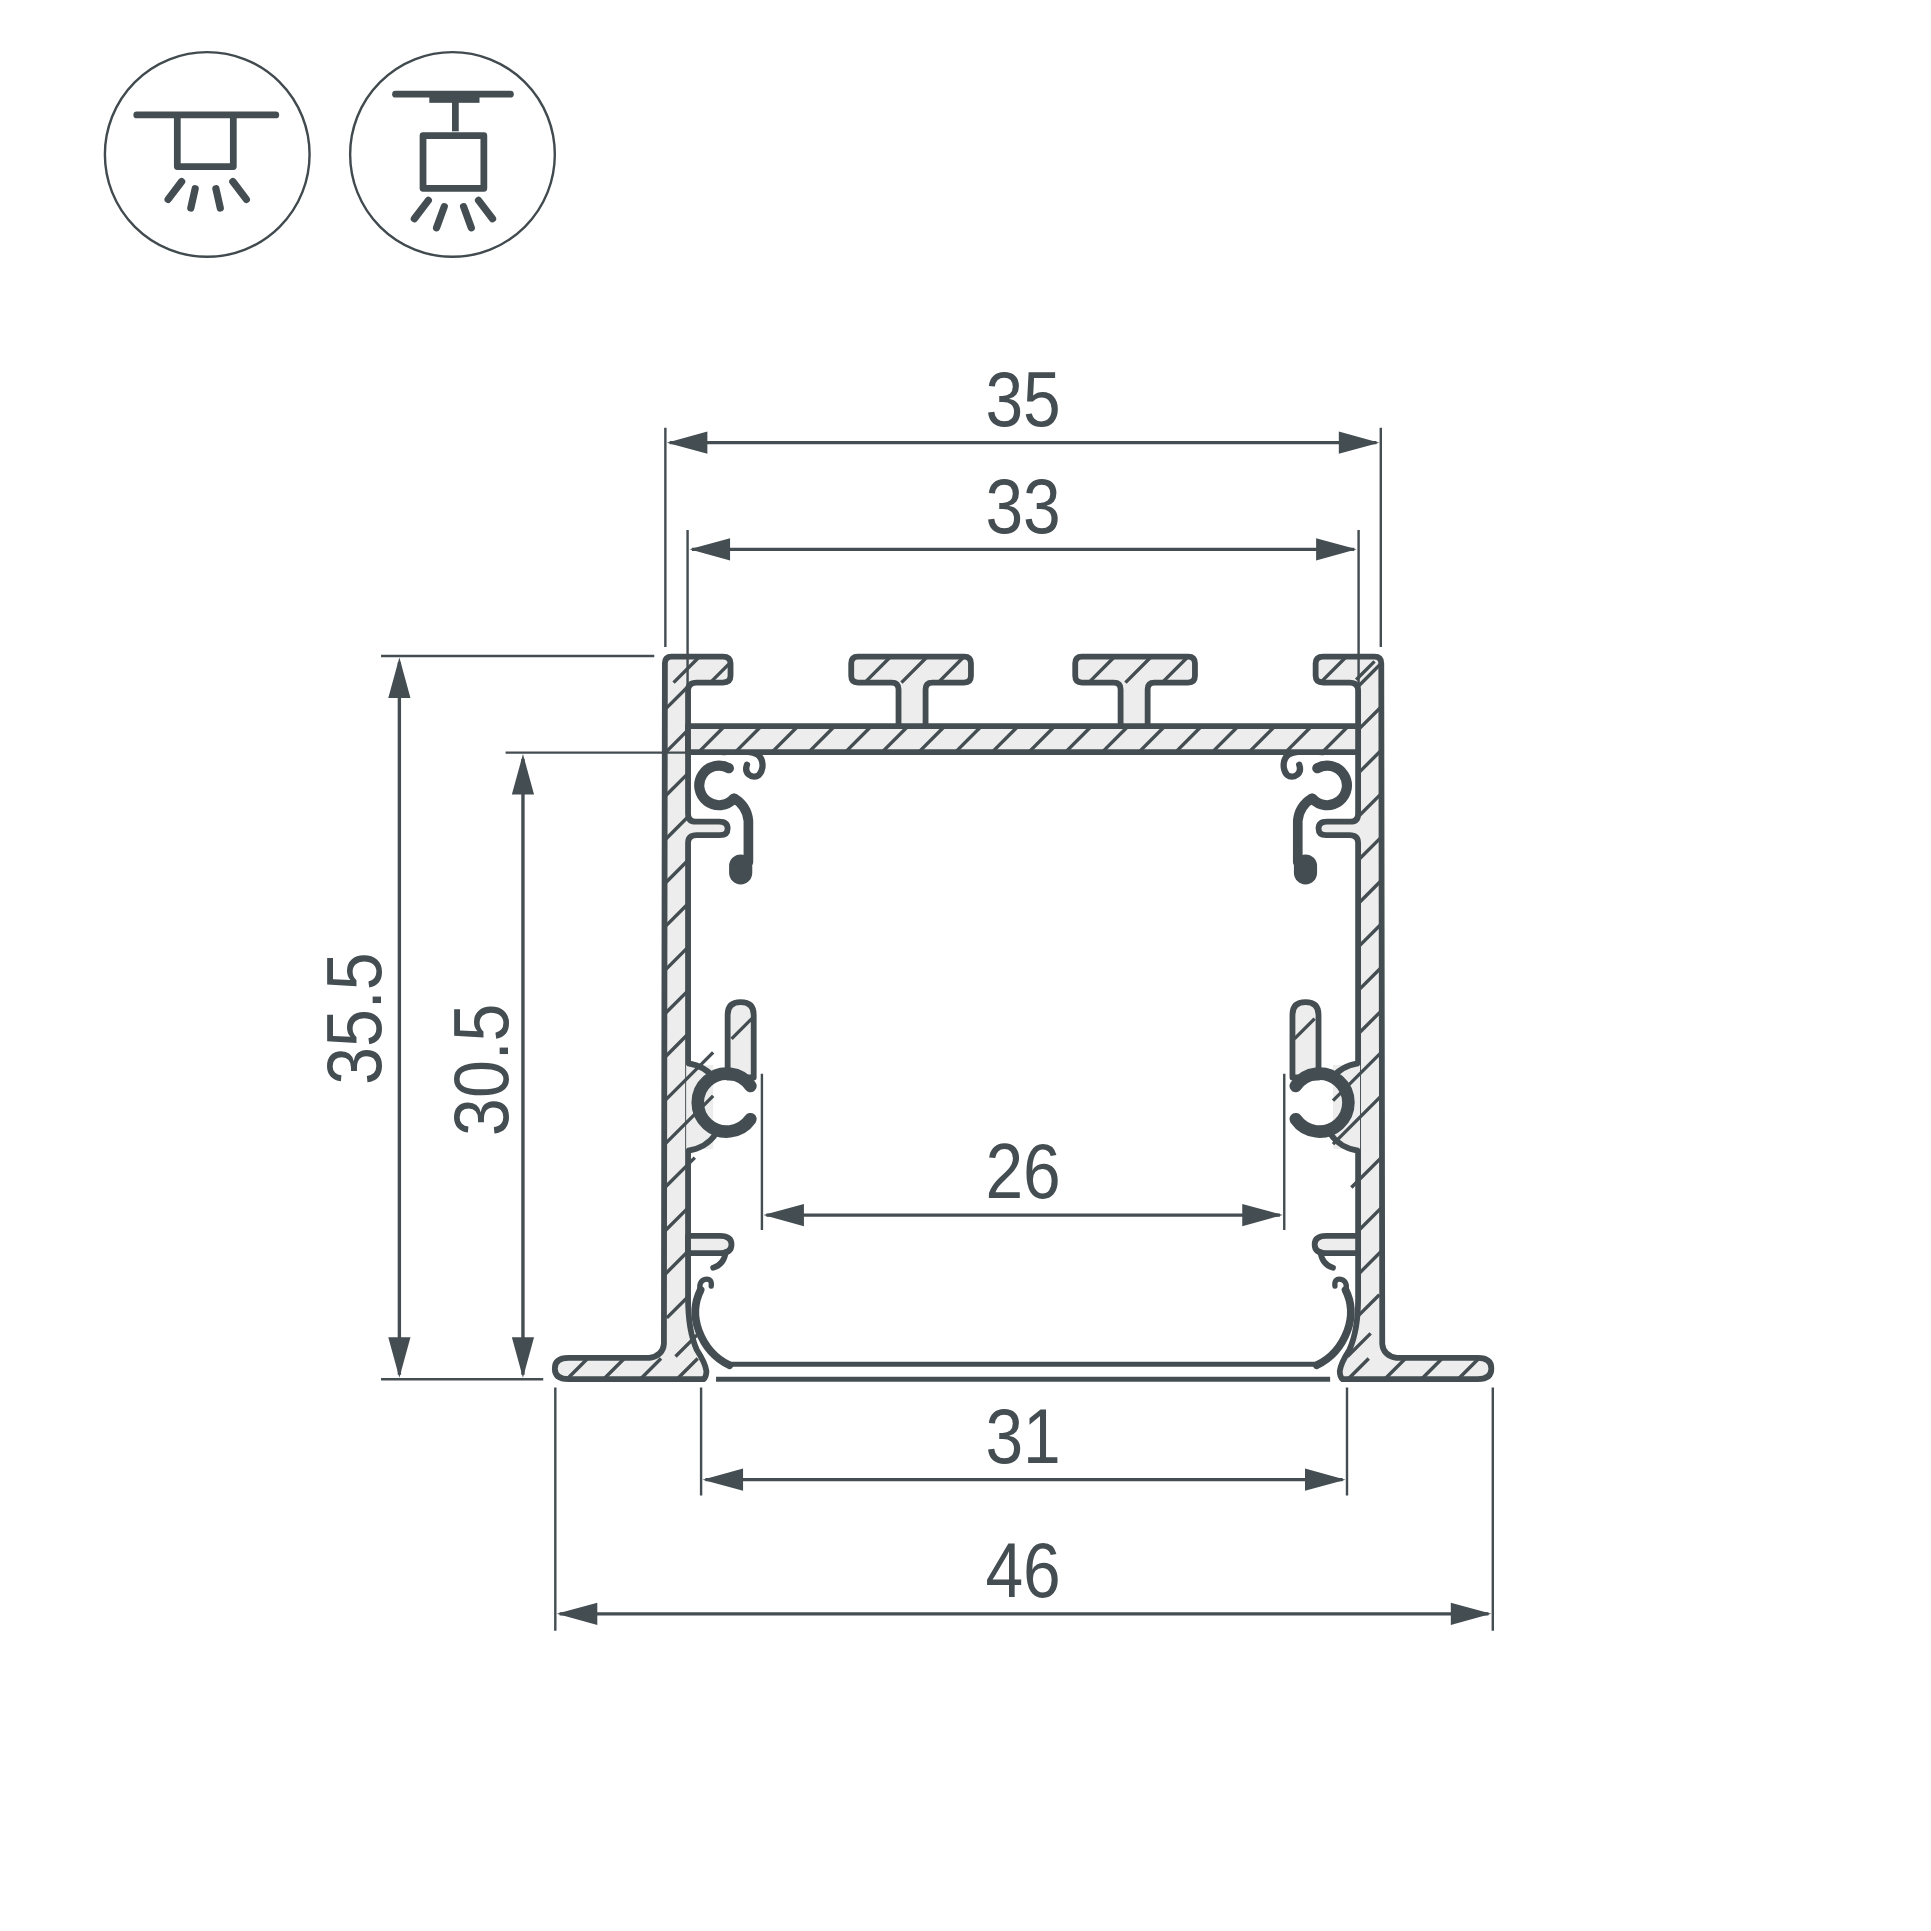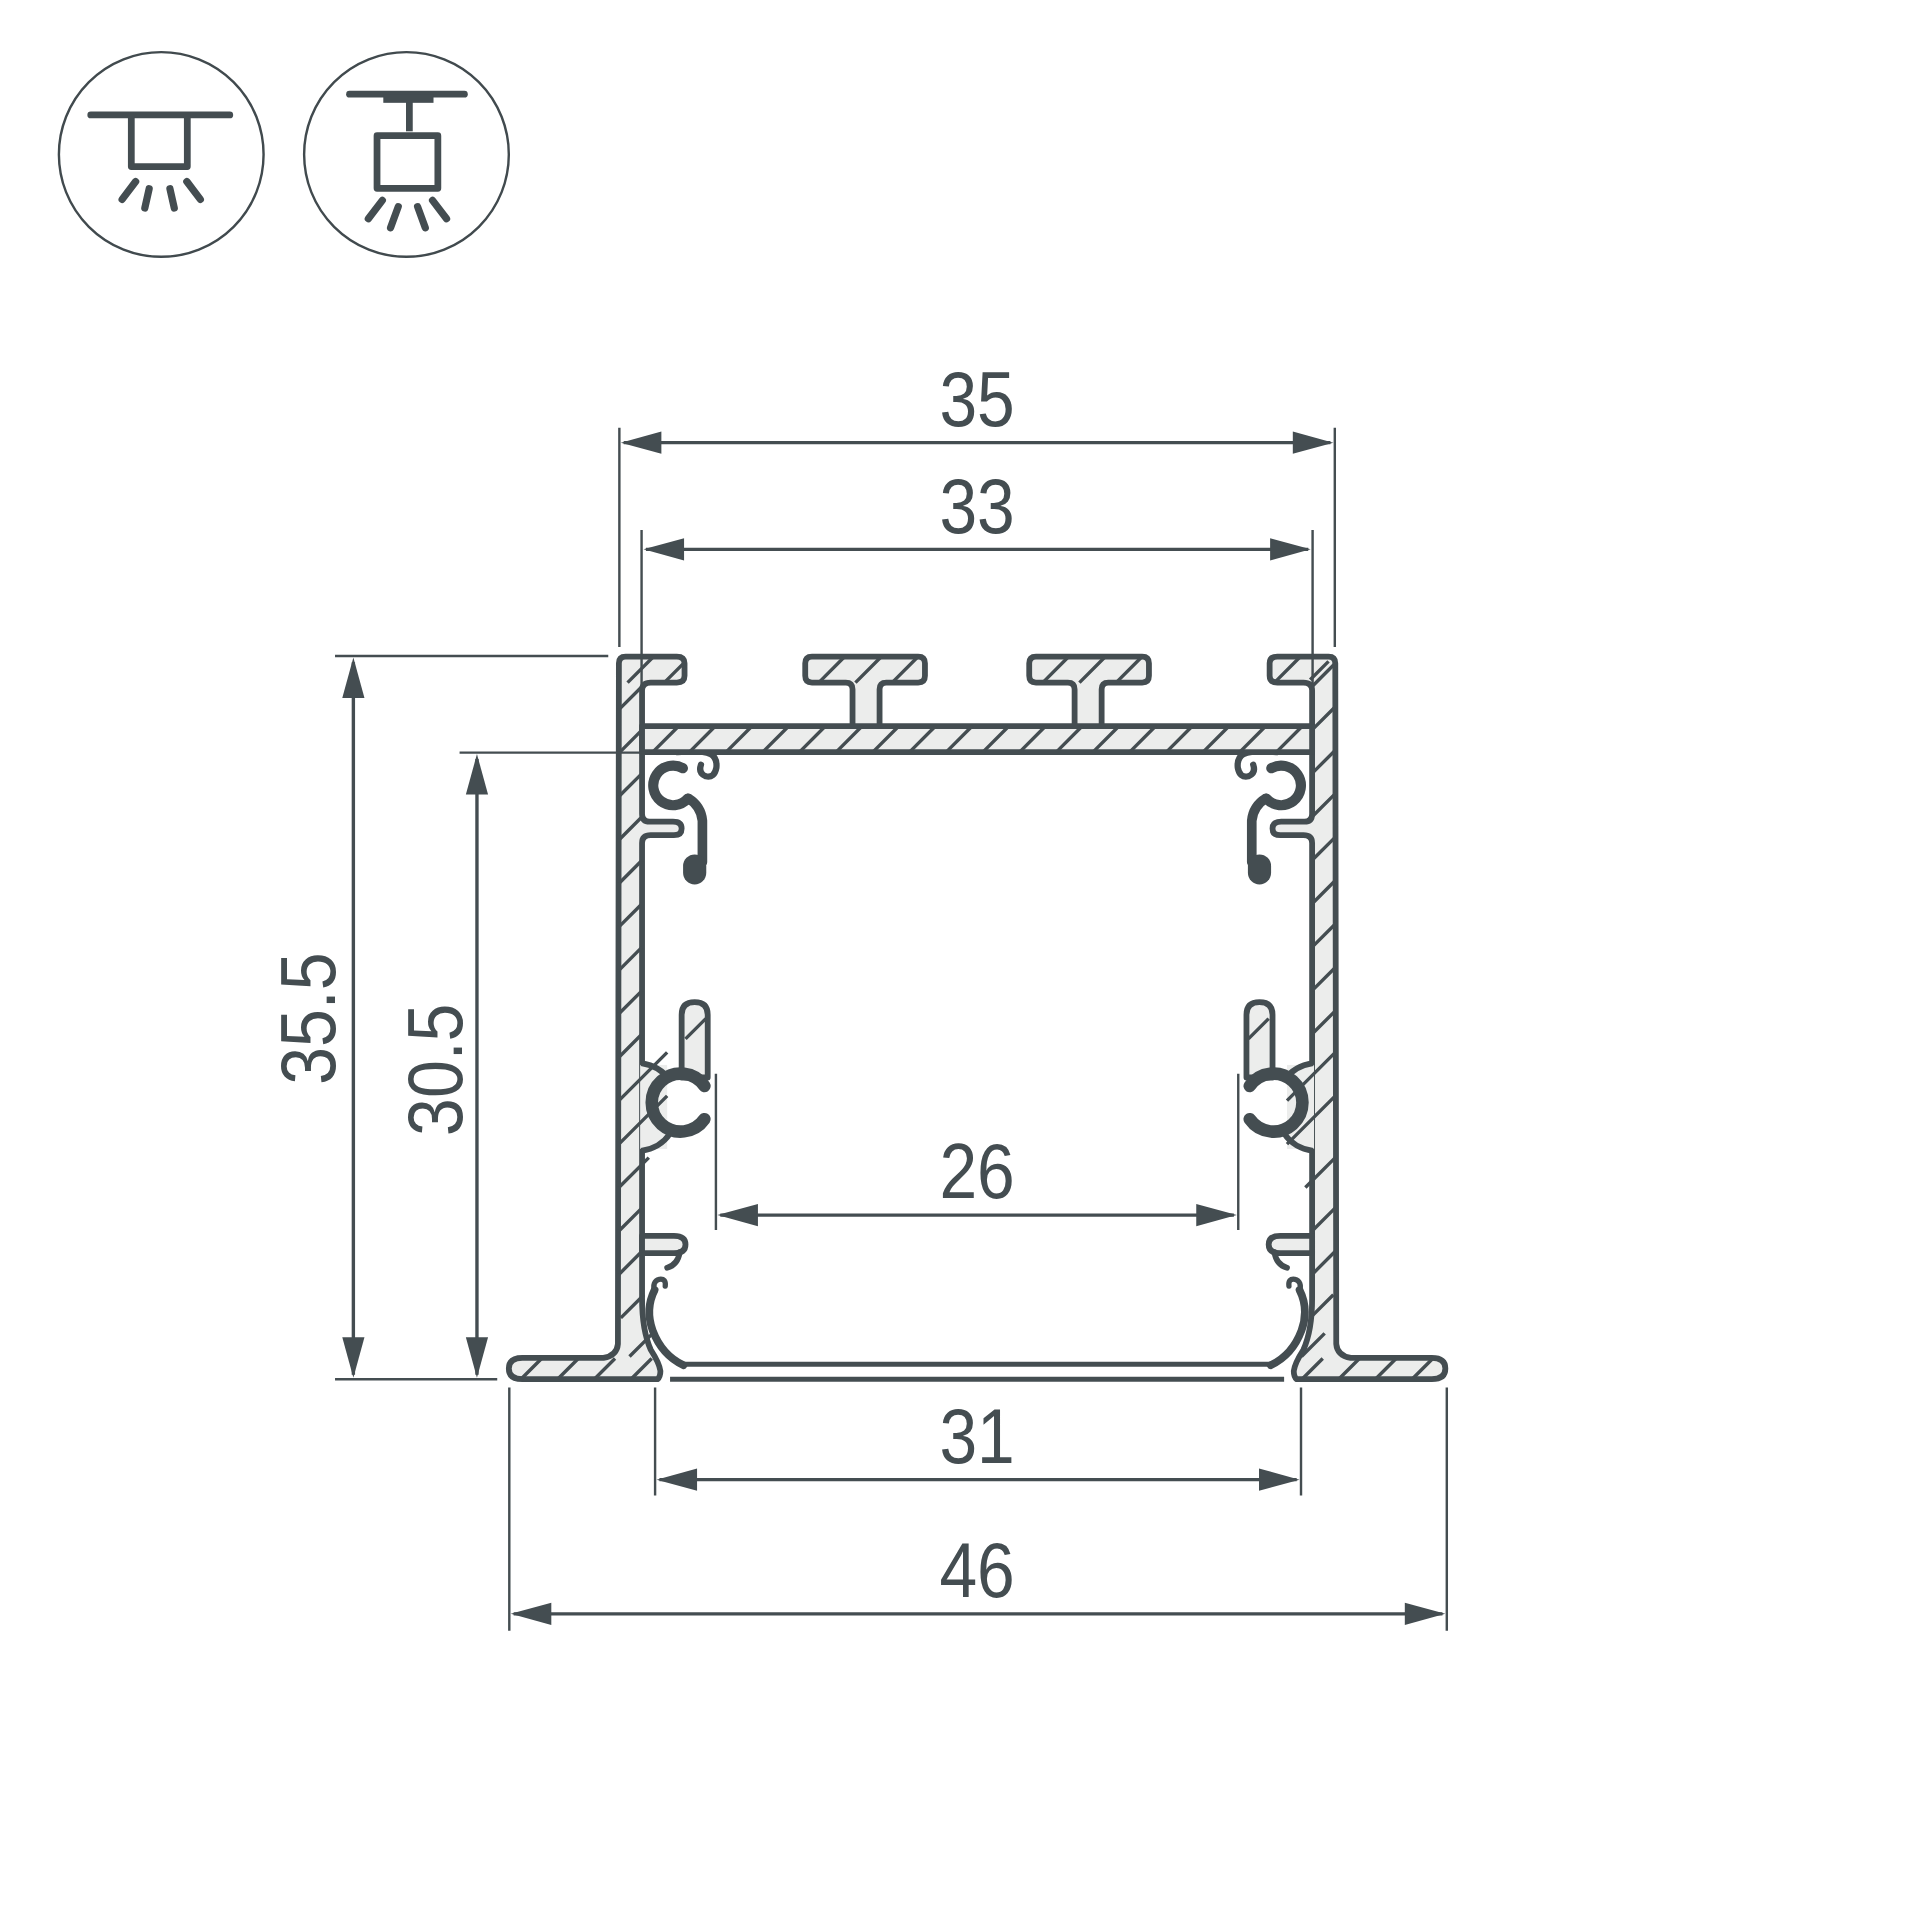--- a/index.html
+++ b/index.html
@@ -1,16 +1,16 @@
 <!DOCTYPE html>
 <html><head>
 <meta charset="utf-8">
 <style>
 html,body{margin:0;padding:0;background:#ffffff;}
-#page{width:1610px;height:1931px;position:relative;background:#ffffff;}
+#page{width:1610px;height:1931px;position:relative;background:#ffffff;padding-left:46px;}
 text{font-family:"Liberation Sans",sans-serif;fill:#444d51;}
 </style>
 </head>
 <body>
 <div id="page">
 <svg width="1931" height="1931" viewBox="0 0 2000 2000">
 <defs>
 <g id="L">
 
   <path d="M 641,690 V 687 Q 641,680 648,680 H 701 Q 709,680 709,687 V 700 Q 709,707 701,707 H 674 Q 665,707 665,715 V 843 Q 665,851 673,851 H 697 Q 706,851 706,858 Q 706,865 698,865 H 674 Q 665,865 665,873 V 1345 Q 665,1378 674,1398 Q 683,1412 684,1420 Q 684,1426 681,1428.5 H 541 Q 527,1428.5 527,1417.5 Q 527,1406.5 541,1406.5 H 625 Q 639,1404 640,1392 Z" fill="#ecedec" stroke="#444d51" stroke-width="6" stroke-linejoin="round"></path>

